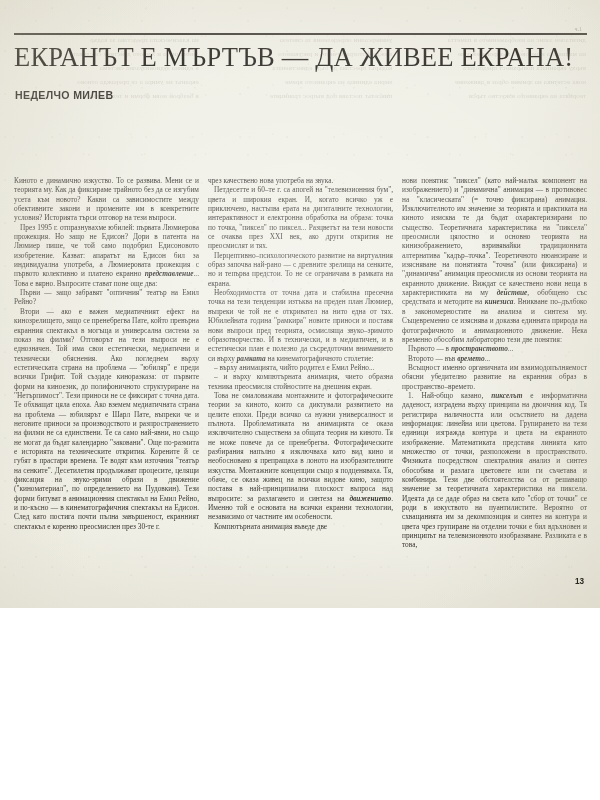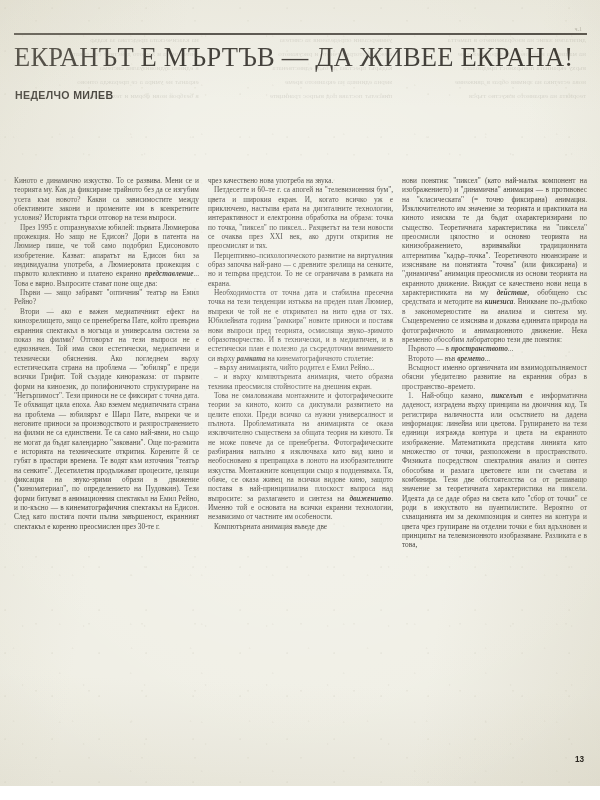--- a/index.html
+++ b/index.html
@@ -5,21 +5,21 @@
 <style>
   html, body {
     margin: 0;
     padding: 0;
     background: #ffffff;
   }
 
   .page {
     position: relative;
     width: 600px;
-    height: 786px;
+    height: 608px;
     overflow: hidden;
     background: #efeee4;
     font-family: "Liberation Serif", "DejaVu Serif", serif;
     color: #1c1a17;
   }
 
   
   .paper-grain {
     position: absolute;
     inset: 0;

